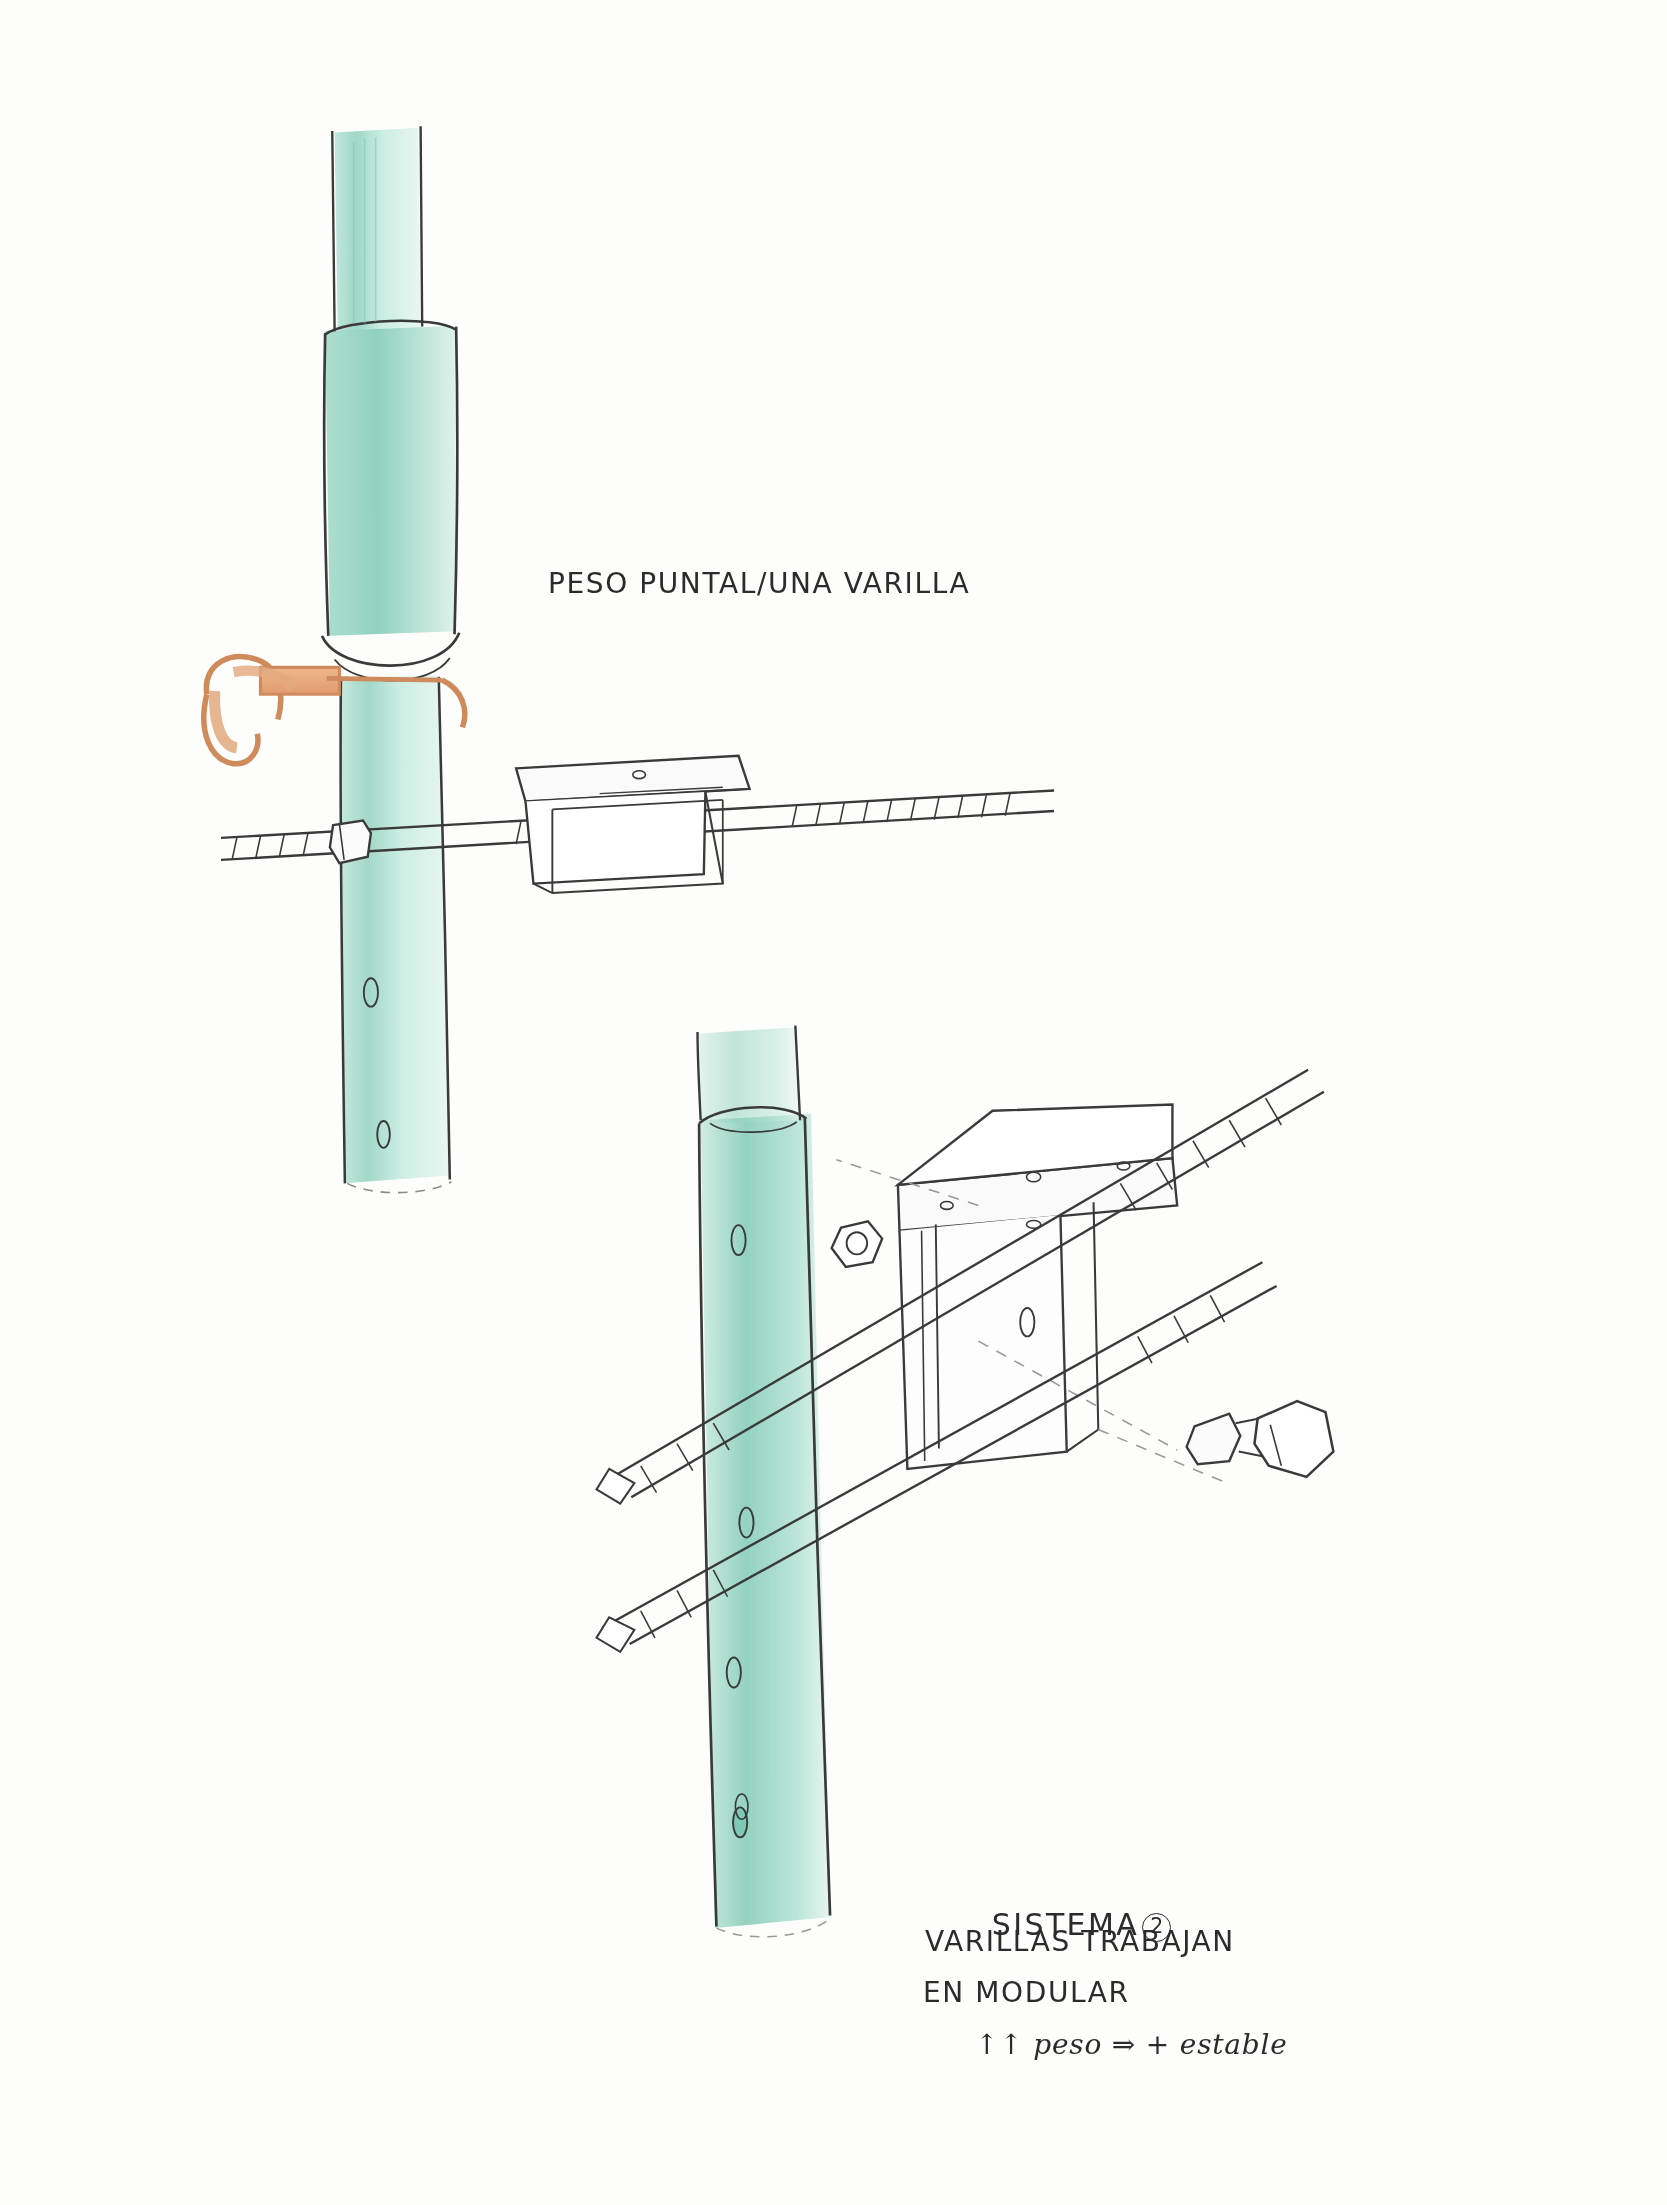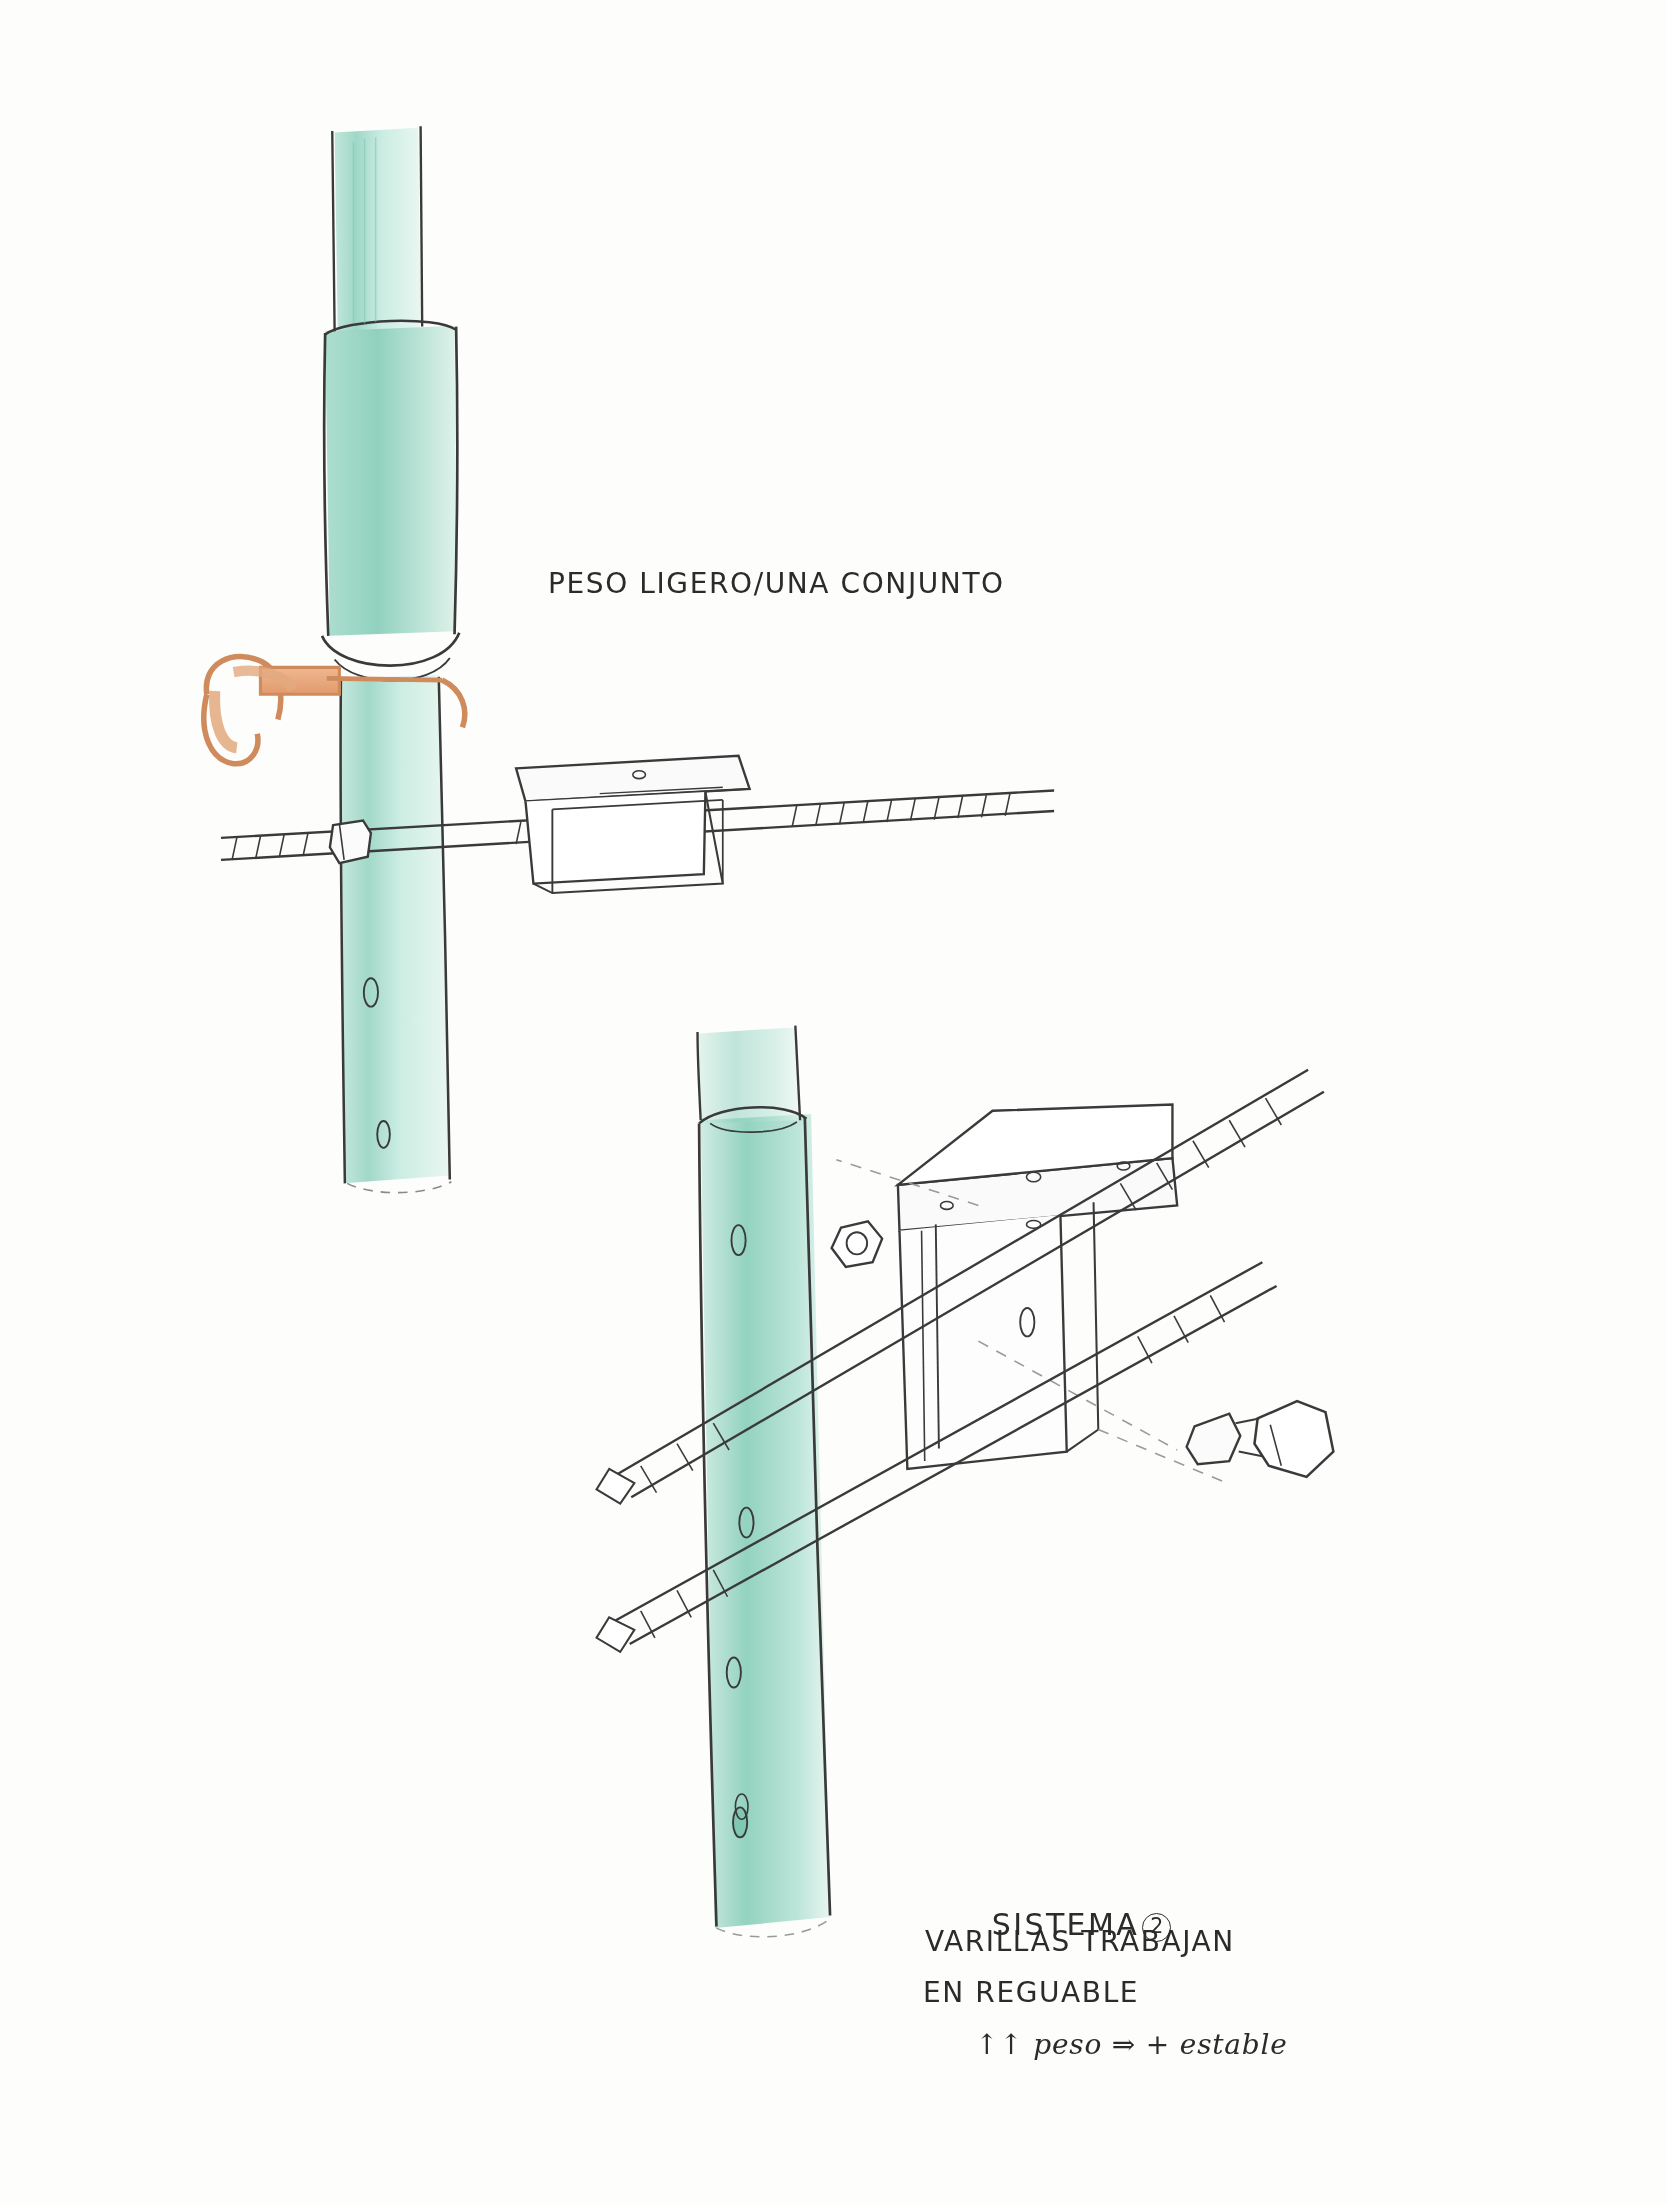--- a/index.html
+++ b/index.html
@@ -273,23 +273,23 @@
     <g>
       <path d="M1514 1808 L1558 1792 L1572 1820 L1558 1852 L1518 1856 L1504 1834 Z" fill="#fbfbfb" stroke="#3a3a3a" stroke-width="3"></path>
       <path d="M1594 1798 L1644 1776 L1680 1790 L1690 1840 L1656 1872 L1608 1858 L1590 1830 Z" fill="#ffffff" stroke="#3a3a3a" stroke-width="3.2"></path>
       <path d="M1610 1806 L1624 1858" stroke="#3a3a3a" stroke-width="2"></path>
       <path d="M1566 1804 L1596 1798" stroke="#3a3a3a" stroke-width="2.6"></path>
       <path d="M1570 1840 L1600 1846" stroke="#3a3a3a" stroke-width="2.6"></path>
     </g>
   </svg>
 
 
-  <div class="hand sys-sub" style="left:548px; top:567px;">PESO LIGERO/UNA CONJUNTO</div>
+  <div class="hand sys-sub" style="left:548px; top:567px;">PESO PUNTAL/UNA VARILLA</div>
 
   <div class="hand sys-head" style="left:944px; top:1872px;">
     <span>SISTEMA</span><span class="circled">2</span>
   </div>
   <div class="hand sys-sub" style="left:907px; top:1925px;margin-left:18px;">VARILLAS TRABAJAN</div>
-  <div class="hand sys-sub" style="left:923px; top:1976px;">EN REGUABLE</div>
+  <div class="hand sys-sub" style="left:923px; top:1976px;">EN MODULAR</div>
   <div class="hand note-cursive" style="left:975px; top:2028px;text-align:center;">↑↑ peso ⇒ + estable</div>
 
 </div>
 
 
 </body></html>

